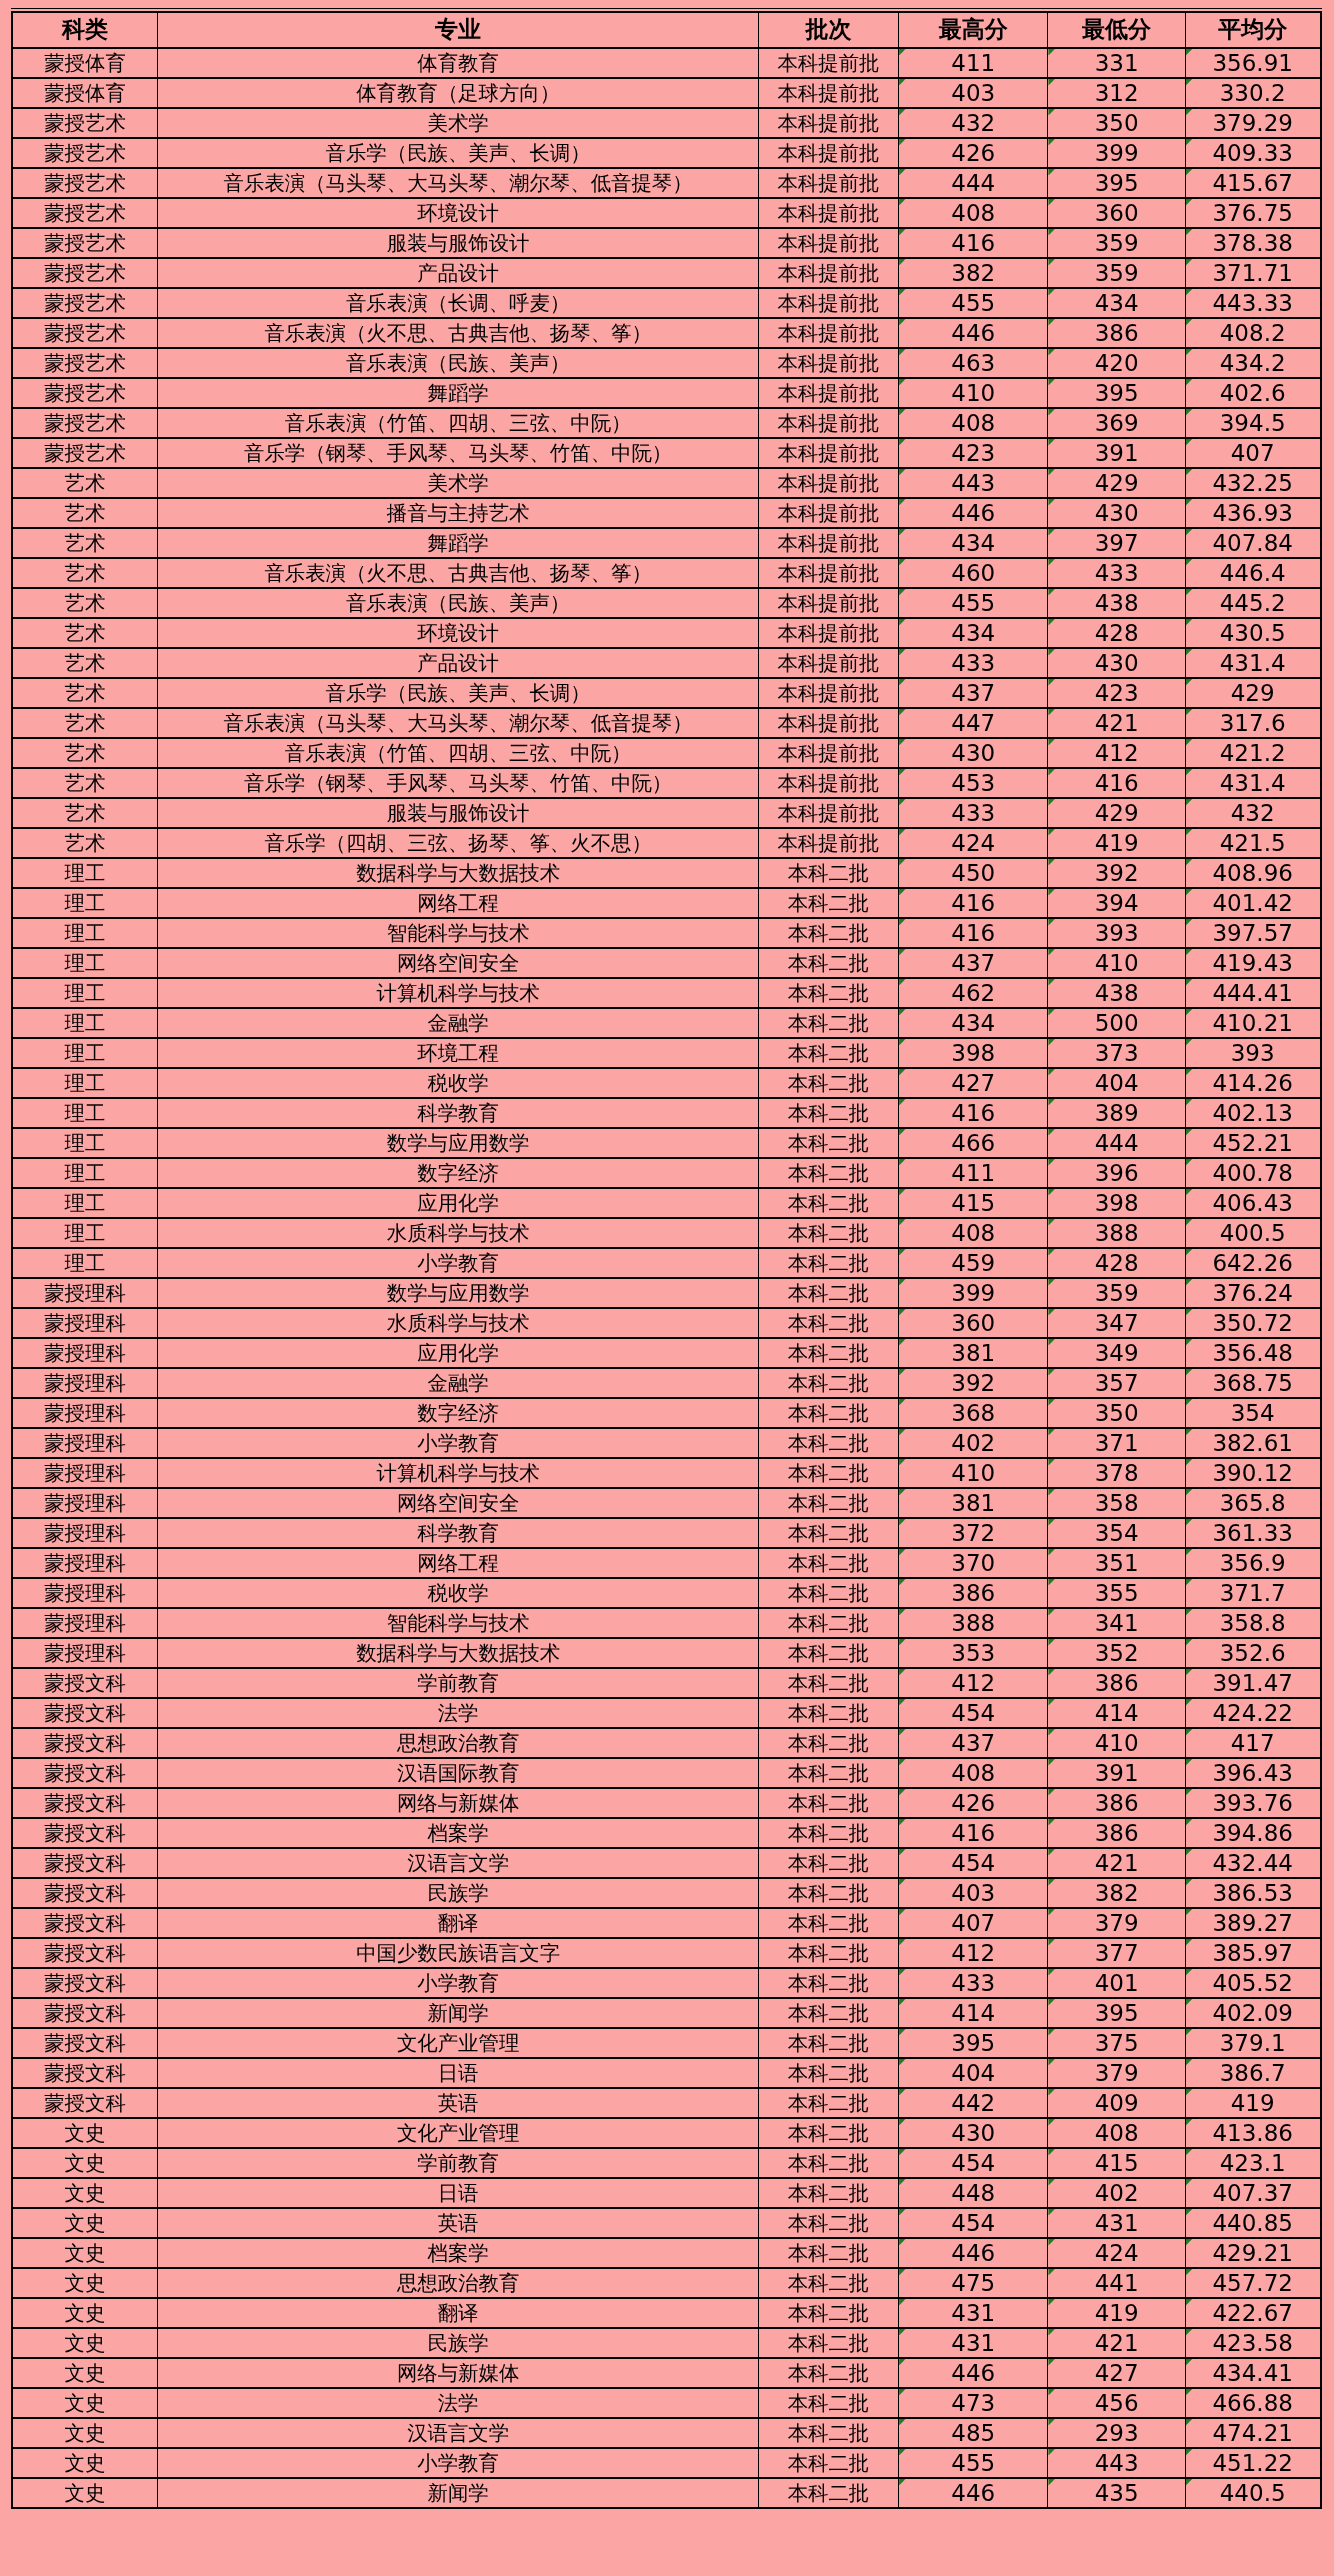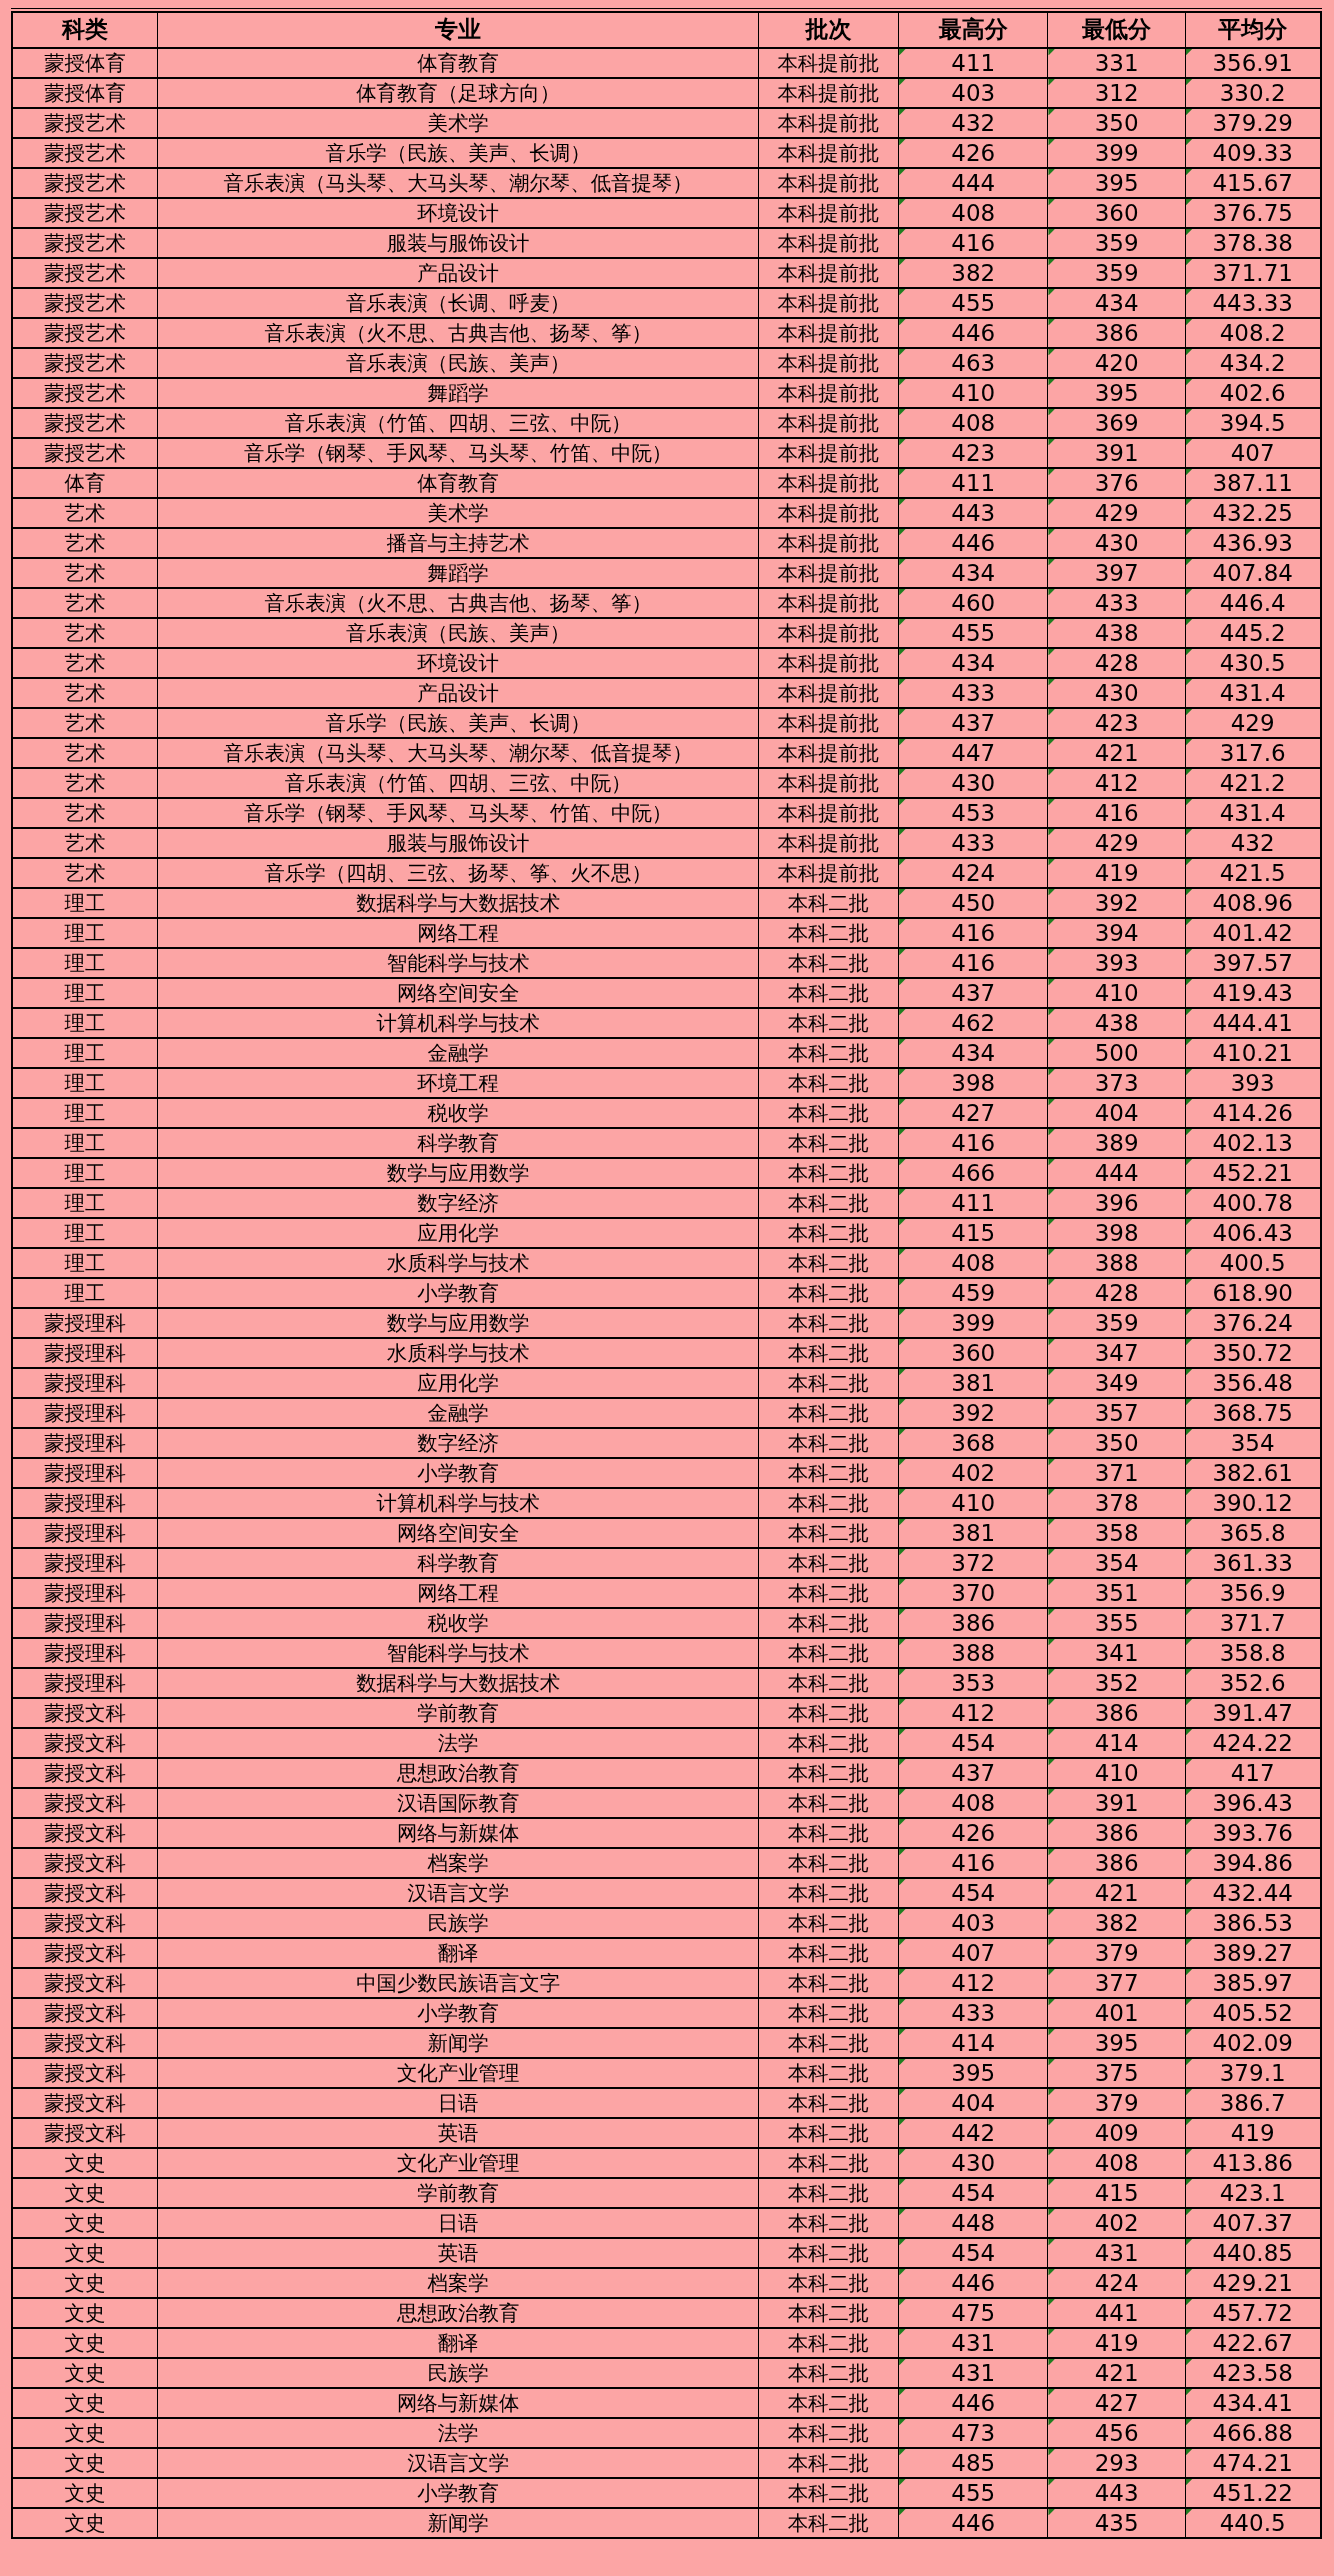--- a/index.html
+++ b/index.html
@@ -186,28 +186,20 @@
         </tr>
         <tr>
           <td class="c-cat"><span>蒙授艺术</span></td>
           <td class="c-major"><span>音乐学（钢琴、手风琴、马头琴、竹笛、中阮）</span></td>
           <td class="c-batch"><span>本科提前批</span></td>
           <td class="c-num"><span class="tri" style="background: rgb(33, 125, 33);"></span><span>423</span></td>
           <td class="c-num"><span class="tri" style="background: rgb(33, 125, 33);"></span><span>391</span></td>
           <td class="c-num"><span class="tri" style="background: rgb(33, 125, 33);"></span><span>407</span></td>
         </tr>
         <tr>
-          <td class="c-cat"><span>体育</span></td>
-          <td class="c-major"><span>体育教育</span></td>
-          <td class="c-batch"><span>本科提前批</span></td>
-          <td class="c-num"><span class="tri" style="background: rgb(33, 125, 33);"></span><span>411</span></td>
-          <td class="c-num"><span class="tri" style="background: rgb(33, 125, 33);"></span><span>376</span></td>
-          <td class="c-num"><span class="tri" style="background: rgb(33, 125, 33);"></span><span>387.11</span></td>
-        </tr>
-        <tr>
           <td class="c-cat"><span>艺术</span></td>
           <td class="c-major"><span>美术学</span></td>
           <td class="c-batch"><span>本科提前批</span></td>
           <td class="c-num"><span class="tri" style="background: rgb(33, 125, 33);"></span><span>443</span></td>
           <td class="c-num"><span class="tri" style="background: rgb(33, 125, 33);"></span><span>429</span></td>
           <td class="c-num"><span class="tri" style="background: rgb(33, 125, 33);"></span><span>432.25</span></td>
         </tr>
         <tr>
           <td class="c-cat"><span>艺术</span></td>
           <td class="c-major"><span>播音与主持艺术</span></td>
@@ -407,21 +399,21 @@
           <td class="c-num"><span class="tri" style="background: rgb(33, 125, 33);"></span><span>408</span></td>
           <td class="c-num"><span class="tri" style="background: rgb(33, 125, 33);"></span><span>388</span></td>
           <td class="c-num"><span class="tri" style="background: rgb(33, 125, 33);"></span><span>400.5</span></td>
         </tr>
         <tr>
           <td class="c-cat"><span>理工</span></td>
           <td class="c-major"><span>小学教育</span></td>
           <td class="c-batch"><span>本科二批</span></td>
           <td class="c-num"><span class="tri" style="background: rgb(33, 125, 33);"></span><span>459</span></td>
           <td class="c-num"><span class="tri" style="background: rgb(33, 125, 33);"></span><span>428</span></td>
-          <td class="c-num"><span class="tri" style="background: rgb(33, 125, 33);"></span><span>618.90</span></td>
+          <td class="c-num"><span class="tri" style="background: rgb(33, 125, 33);"></span><span>642.26</span></td>
         </tr>
         <tr>
           <td class="c-cat"><span>蒙授理科</span></td>
           <td class="c-major"><span>数学与应用数学</span></td>
           <td class="c-batch"><span>本科二批</span></td>
           <td class="c-num"><span class="tri" style="background: rgb(33, 125, 33);"></span><span>399</span></td>
           <td class="c-num"><span class="tri" style="background: rgb(33, 125, 33);"></span><span>359</span></td>
           <td class="c-num"><span class="tri" style="background: rgb(33, 125, 33);"></span><span>376.24</span></td>
         </tr>
         <tr>

